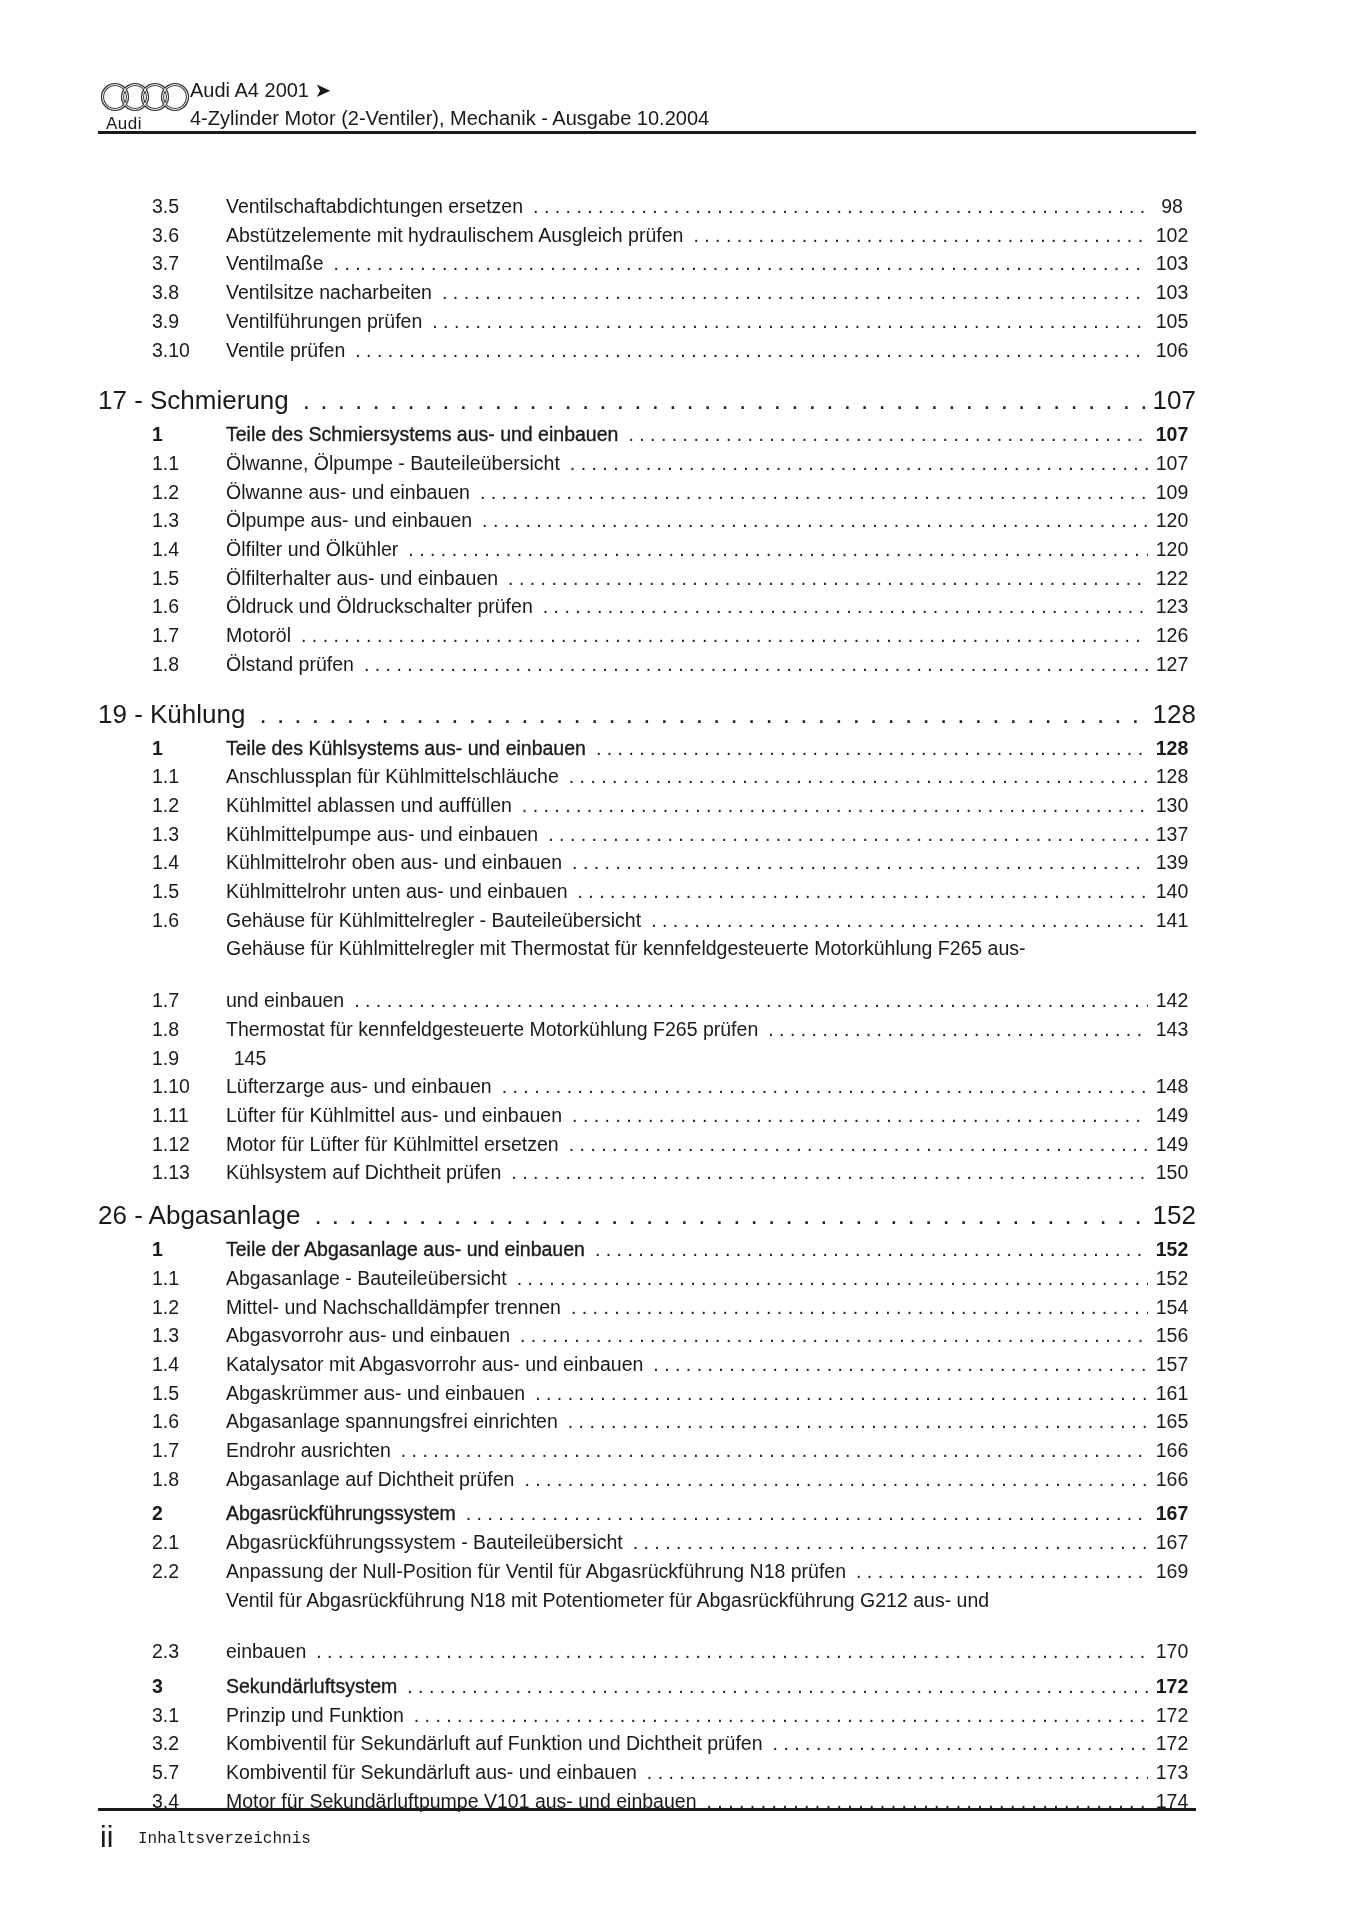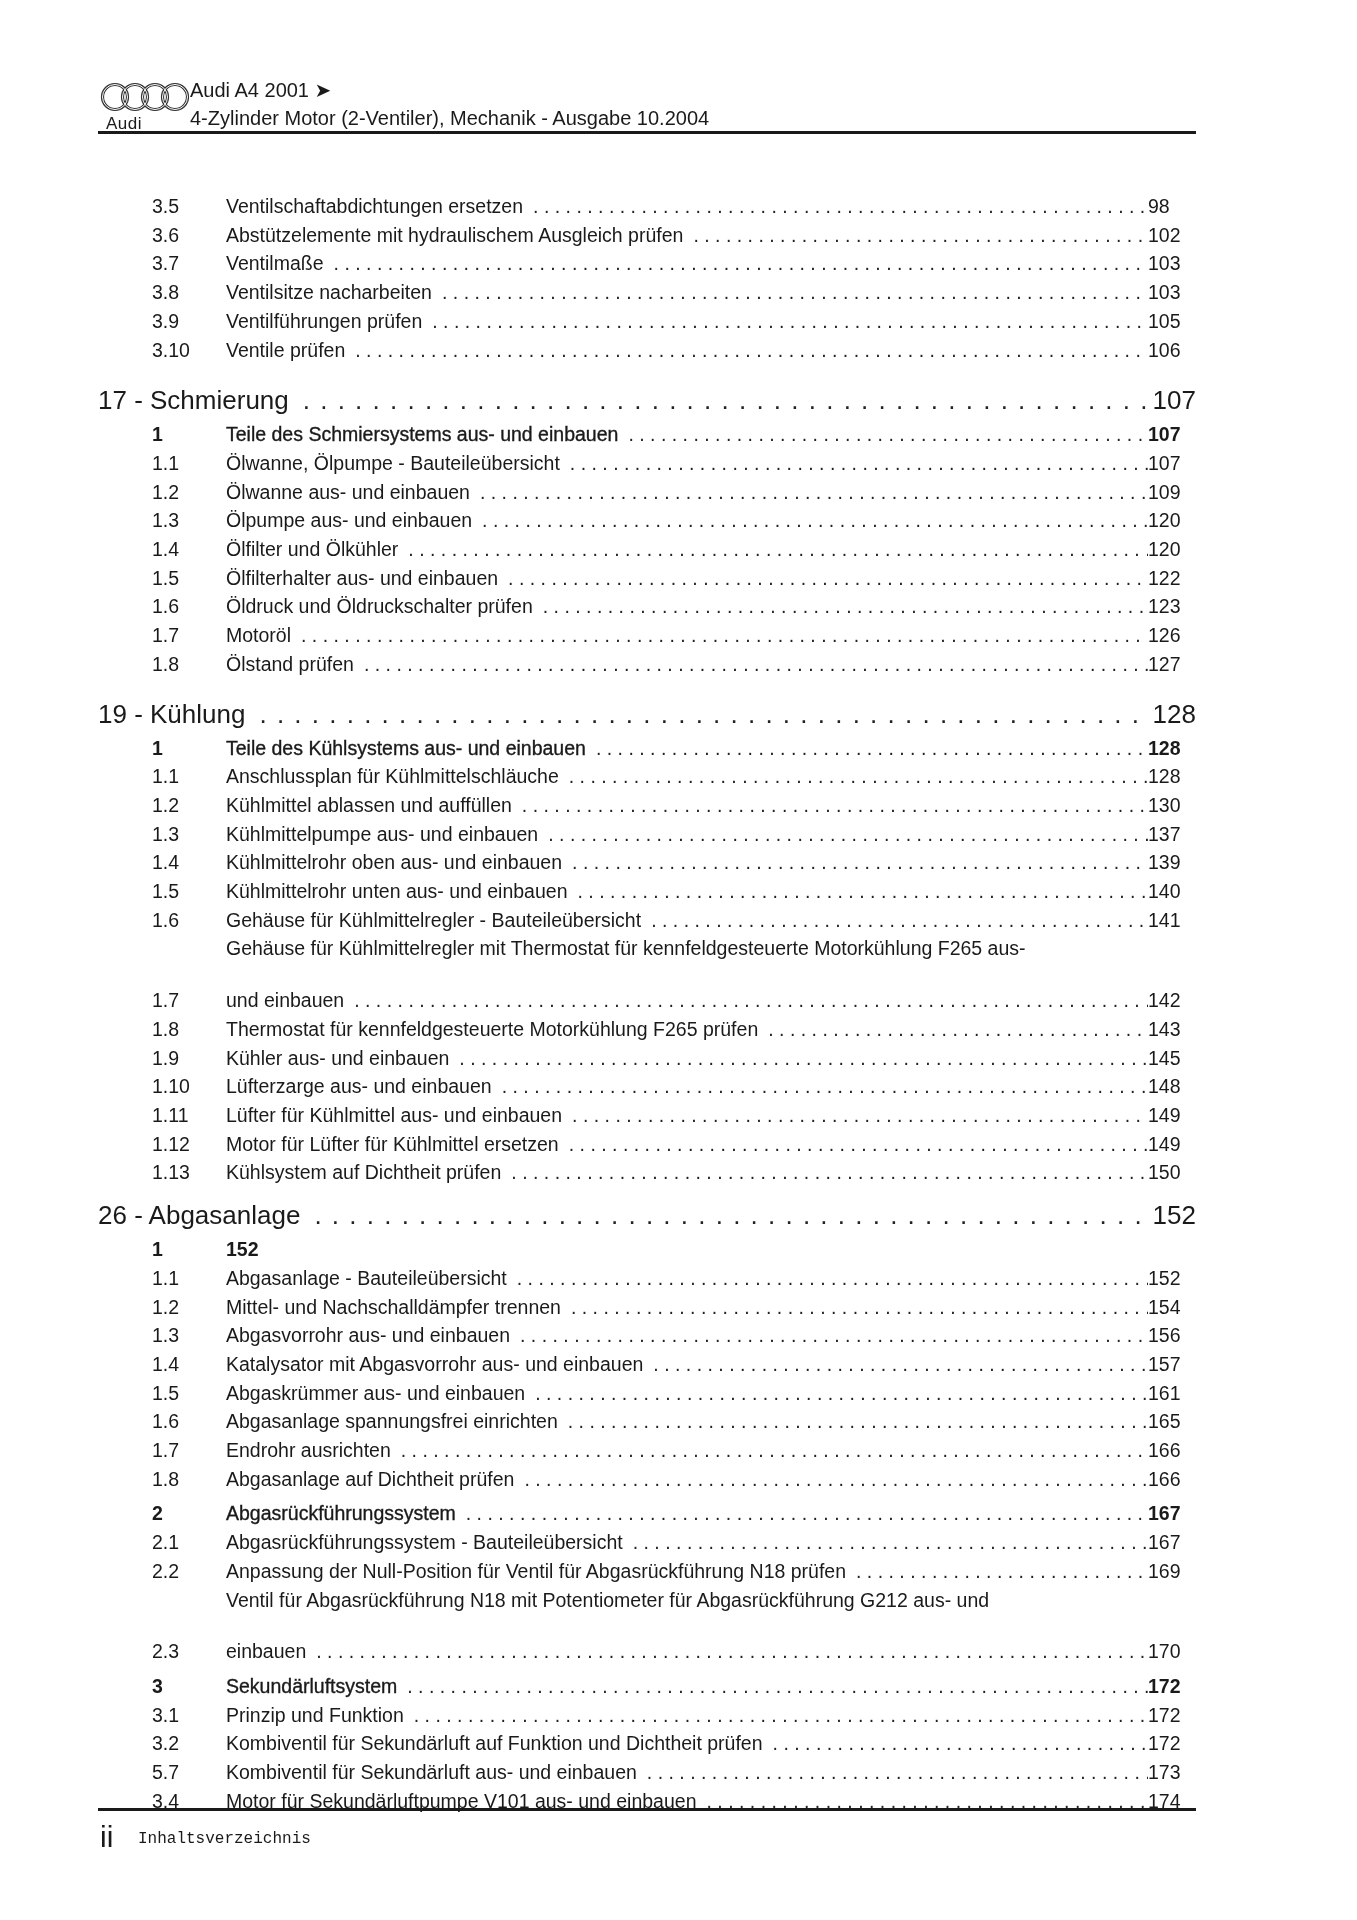--- a/index.html
+++ b/index.html
@@ -19,21 +19,21 @@
   .row { position: relative; display: flex; align-items: flex-end; font-size: 19.5px; line-height: 28.7px; }
   .num { width: 74px; flex: 0 0 74px; margin-left: 54px; }
   .title { flex: 1 1 auto; display: flex; min-width: 0; }
   .title .txt { white-space: nowrap; padding-right: 10px; }
   .title.wrap { display: block; }
   .title.wrap .txt { white-space: normal; display: block; padding-right: 30px; }
   .lastline { display: flex; align-items: flex-end; margin-top: 23px; }
   .lastline .txt2 { white-space: nowrap; padding-right: 10px; }
   .dots { flex: 1 1 auto; overflow: hidden; white-space: nowrap; letter-spacing: 5.2px; color: #222; }
   .dots::after { content: ". . . . . . . . . . . . . . . . . . . . . . . . . . . . . . . . . . . . . . . . . . . . . . . . . . . . . . . . . . . . . . . . . . . . . . . . . . . . . . . . . . . . . . . . . . . . . . . . . . . . . . . . . . . . . . . . . . . . . . . . . . . . . . . . . . ."; letter-spacing: 0; }
-  .page { flex: 0 0 auto; width: 48px; text-align: left; }
+  .page { flex: 0 0 auto; width: 48px; text-align: center; }
   .row.bold .num, .row.bold .txt, .row.bold .page { font-weight: bold; }
   .row.bold .txt { font-weight: normal; -webkit-text-stroke: 0.35px #1a1a1a; }
   .chapter { display: flex; align-items: flex-end; font-size: 26px; line-height: 36px; margin-top: 8px; margin-bottom: 2px; }
   .chapter .txt { white-space: nowrap; padding-right: 14px; }
   .chapter .dots::after { letter-spacing: 1.5px; }
   .chapter .page { width: auto; padding-left: 2px; }
   .sp-sec { margin-top: 6px; }
 
   .footer { position: absolute; left: 98px; top: 1808px; width: 1098px; }
   .f-rule { position: absolute; left: 0; top: 0; width: 1098px; height: 3px; background: #1a1a1a; }
@@ -267,24 +267,20 @@
     <div class="row">
       <span class="num">1.8</span>
       <span class="title">
         <span class="txt">Thermostat für kennfeldgesteuerte Motorkühlung F265 prüfen</span>
         <span class="dots"></span>
       </span>
       <span class="page">143</span>
     </div>
     <div class="row">
       <span class="num">1.9</span>
-      <span class="title">
-        <span class="txt">Kühler aus- und einbauen</span>
-        <span class="dots"></span>
-      </span>
       <span class="page">145</span>
     </div>
     <div class="row">
       <span class="num">1.10</span>
       <span class="title">
         <span class="txt">Lüfterzarge aus- und einbauen</span>
         <span class="dots"></span>
       </span>
       <span class="page">148</span>
     </div>
@@ -312,20 +308,24 @@
       </span>
       <span class="page">150</span>
     </div>
     <div class="chapter" style="margin-top: 10px;">
       <span class="txt">26 - Abgasanlage</span>
       <span class="dots"></span>
       <span class="page">152</span>
     </div>
     <div class="row bold">
       <span class="num">1</span>
+      <span class="title">
+        <span class="txt">Teile der Abgasanlage aus- und einbauen</span>
+        <span class="dots"></span>
+      </span>
       <span class="page">152</span>
     </div>
     <div class="row">
       <span class="num">1.1</span>
       <span class="title">
         <span class="txt">Abgasanlage - Bauteileübersicht</span>
         <span class="dots"></span>
       </span>
       <span class="page">152</span>
     </div>

